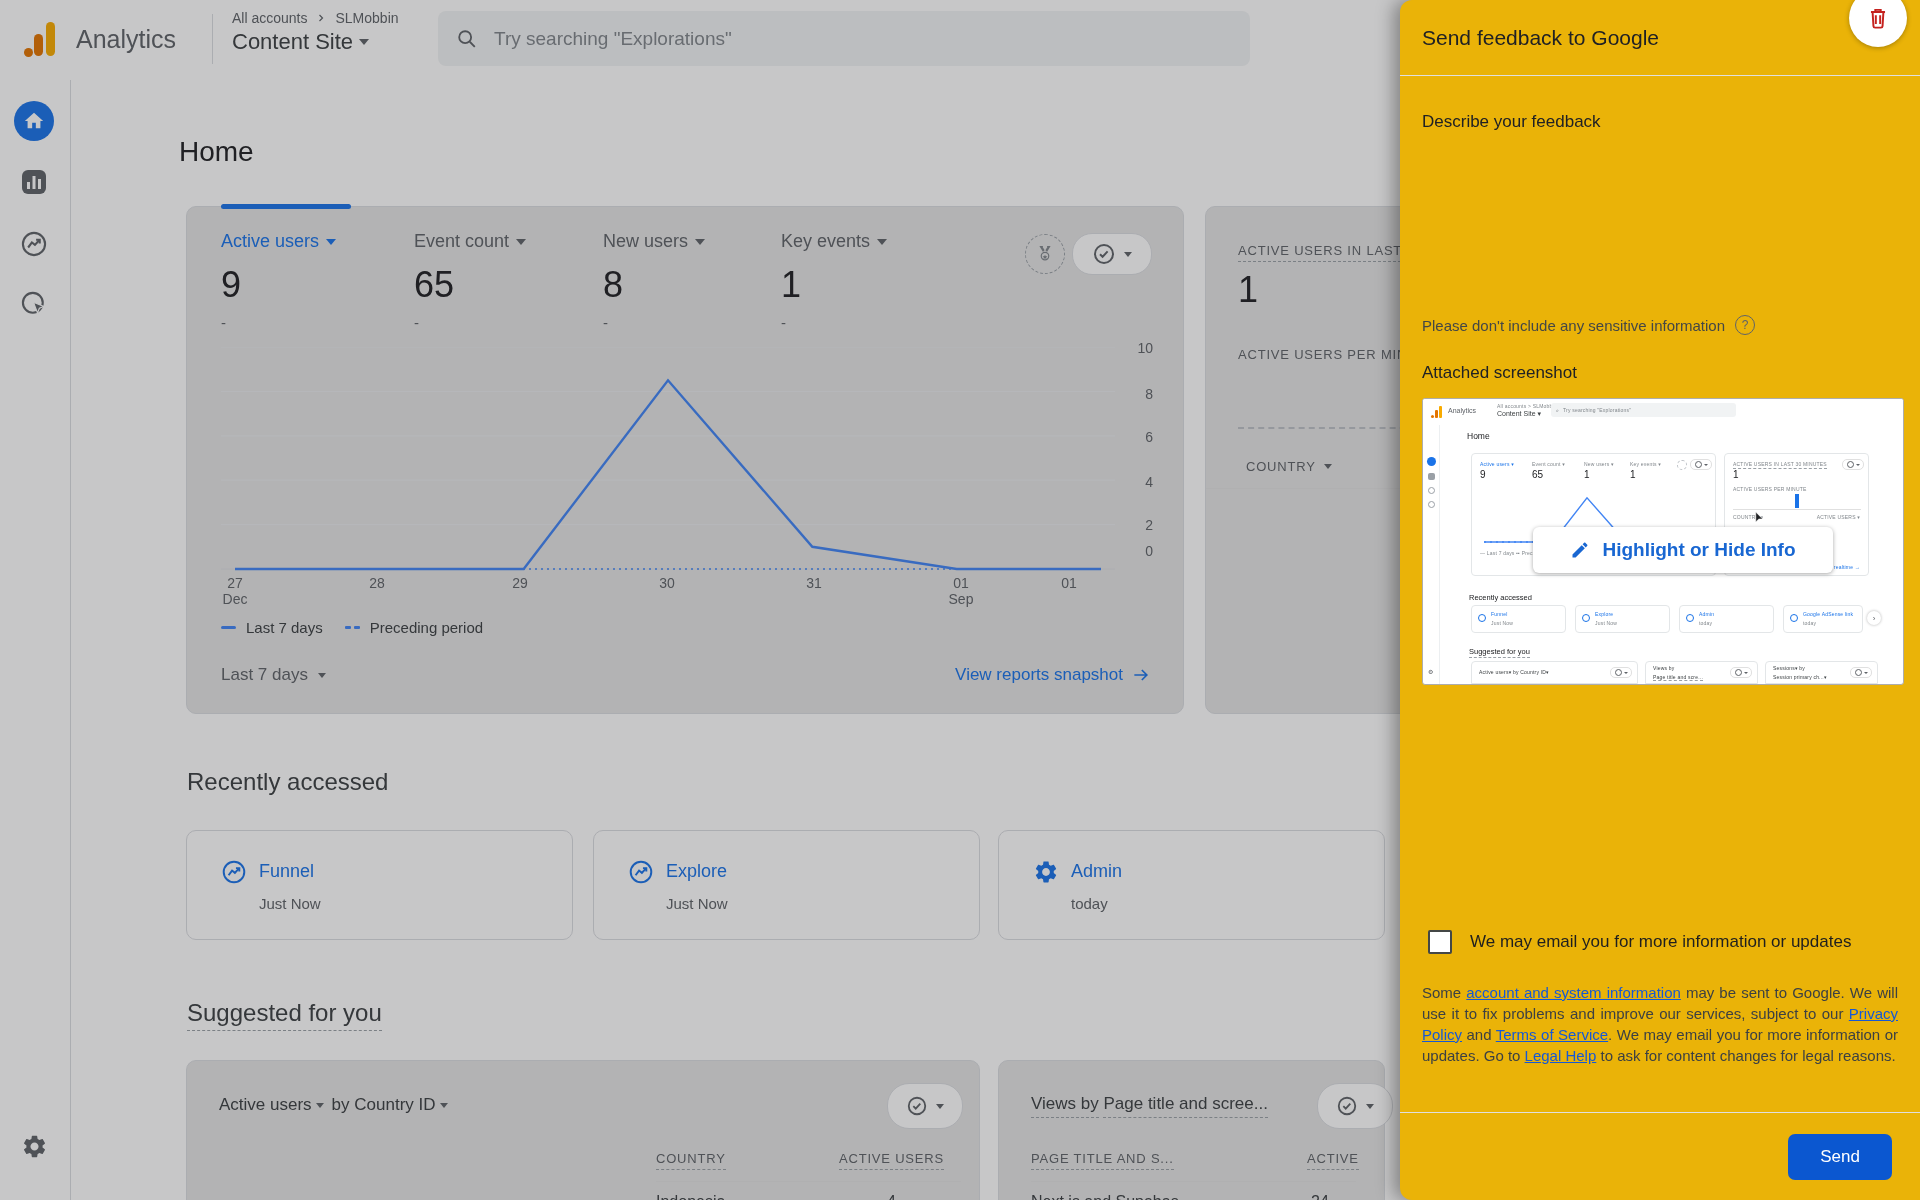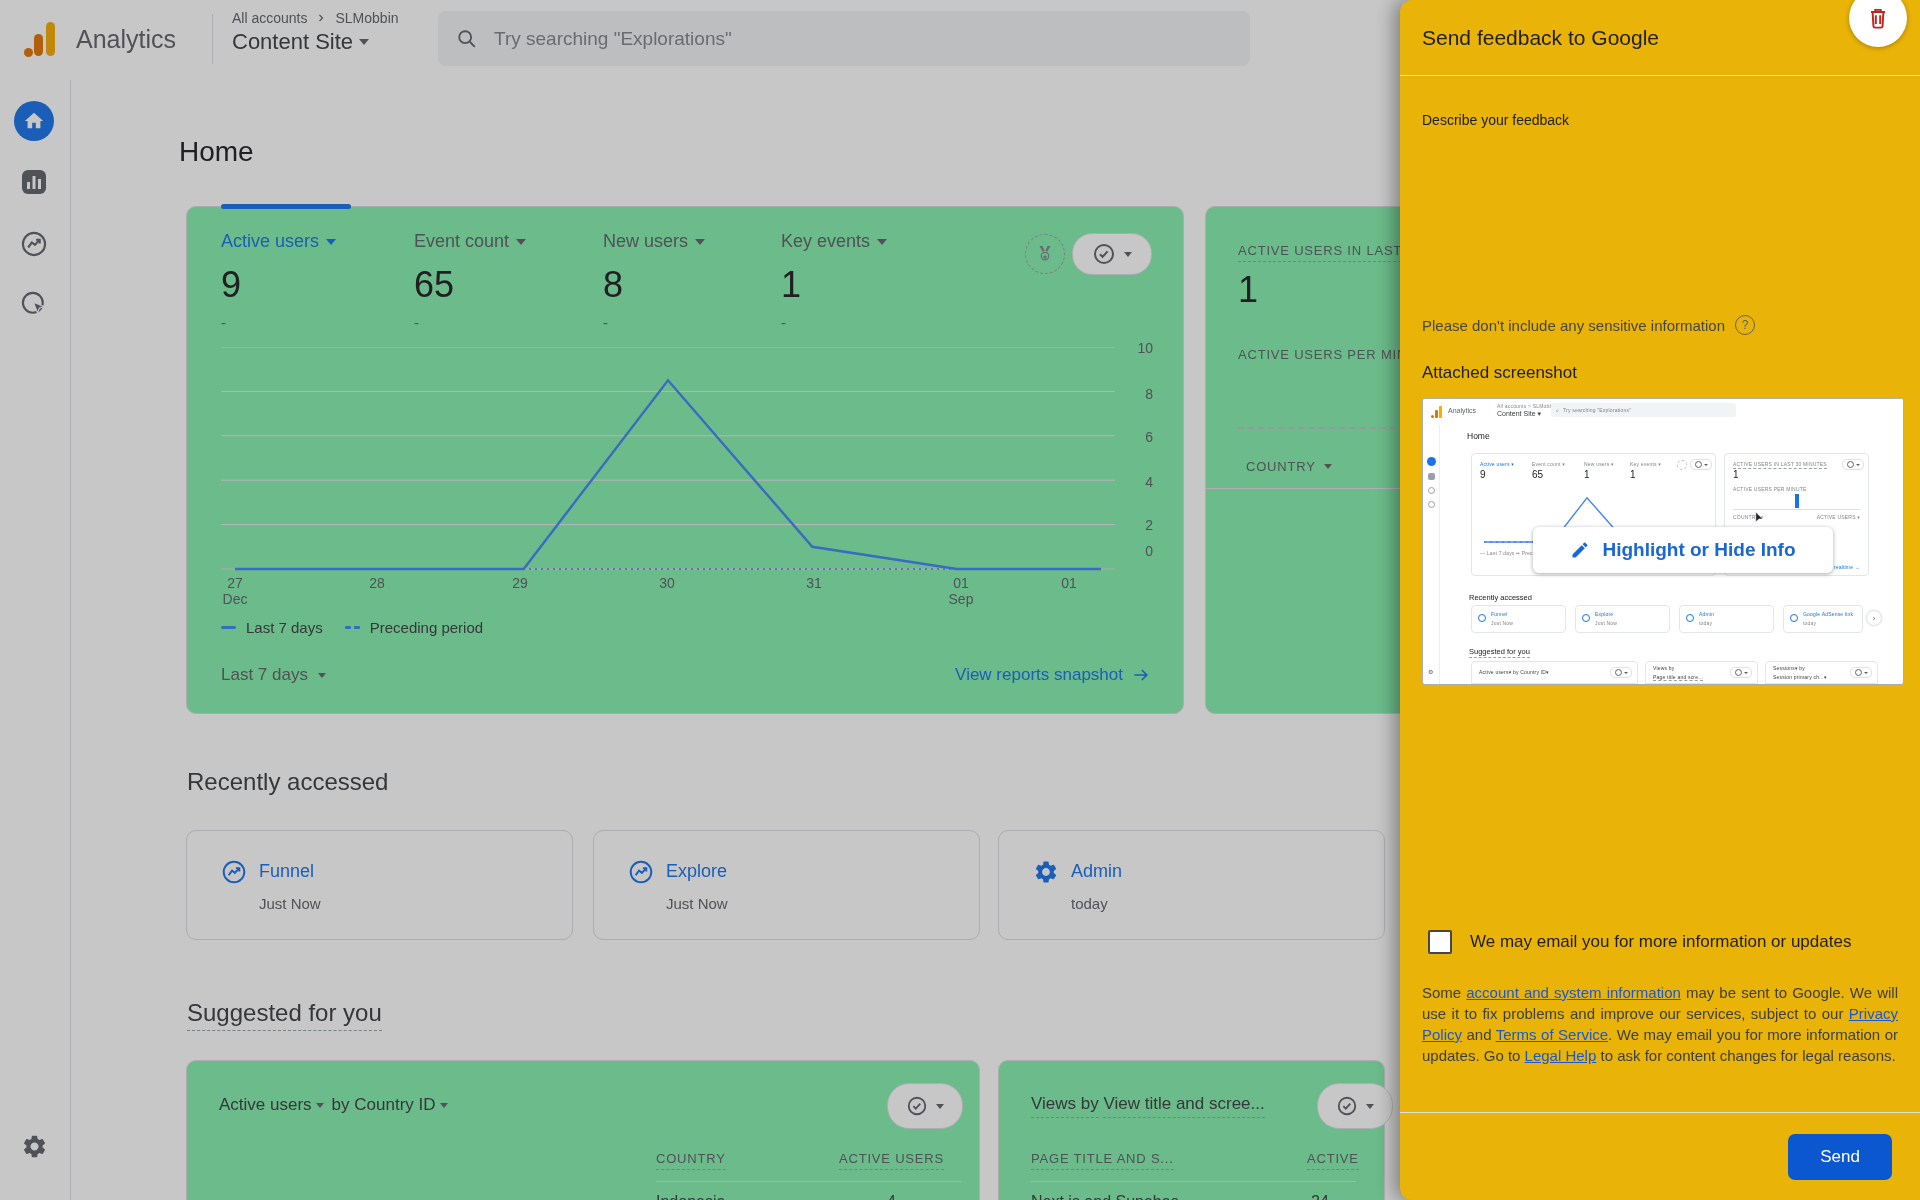--- a/index.html
+++ b/index.html
@@ -21,21 +21,21 @@
   .caret.sm{border-left-width:4px;border-right-width:4px;border-top-width:5px;}
   .searchbox{position:absolute;left:438px;top:11px;width:812px;height:55px;background:#f1f3f4;border-radius:8px;display:flex;align-items:center;padding:0 18px;box-sizing:border-box;gap:14px;}
   .searchbox input{border:none;background:transparent;outline:none;font-size:19px;color:#5f6368;width:600px;font-family:"Liberation Sans",sans-serif;}
   .searchbox input::placeholder{color:#80868b;}
   
   .sidenav{position:absolute;left:0;top:80px;width:70px;height:1120px;background:#fff;border-right:1px solid #dadce0;}
   .navitem{position:absolute;left:14px;width:40px;height:40px;display:flex;align-items:center;justify-content:center;}
   .homecirc{width:40px;height:40px;border-radius:50%;background:#1a73e8;display:flex;align-items:center;justify-content:center;}
   
   .page-title{position:absolute;left:179px;top:136px;font-size:28px;color:#202124;}
-  .card{position:absolute;background:#86efac;border:1px solid #dadce0;border-radius:10px;box-sizing:border-box;}
+  .card{position:absolute;background:#e5e5e5;border:1px solid #dadce0;border-radius:10px;box-sizing:border-box;}
   .tabbar{position:absolute;left:34px;top:-3px;width:130px;height:5px;border-radius:3px;background:#1a73e8;}
   .mcol{position:absolute;top:24px;}
   .mlabel{font-size:18px;color:#5f6368;display:flex;align-items:center;gap:7px;}
   .mlabel.active{color:#1a73e8;}
   .mlabel.active .caret{border-top-color:#1a73e8;}
   .mvalue{font-size:36px;color:#202124;margin-top:12px;}
   .mdash{font-size:15px;color:#5f6368;margin-top:8px;}
   .medal{position:absolute;left:838px;top:27px;width:38px;height:38px;border:1px dashed #9aa0a6;border-radius:50%;display:flex;align-items:center;justify-content:center;}
   .pill{position:absolute;left:885px;top:26px;width:78px;height:40px;border:1px solid #dadce0;border-radius:20px;display:flex;align-items:center;justify-content:center;gap:8px;background:#fff;}
   .ylab{position:absolute;width:36px;text-align:right;font-size:14px;color:#5f6368;}
@@ -58,21 +58,21 @@
   .th-row{position:absolute;font-size:13px;letter-spacing:.8px;color:#5f6368;}
   .cellrow{position:absolute;font-size:16px;color:#3c4043;}
   .hline{position:absolute;height:1px;background:#e0e0e0;}
   
   .dim{position:absolute;left:0;top:0;width:1920px;height:1200px;background:rgba(32,33,36,.25);z-index:40;}
   
   .panel{position:absolute;left:1400px;top:0;width:612px;height:1200px;background:#eab308;z-index:50;
          border-radius:12px 0 0 12px;box-shadow:-6px 0 18px rgba(0,0,0,.35);box-sizing:border-box;}
   .panel-title{position:absolute;left:22px;top:26px;font-size:21px;color:#202124;}
   .closex{position:absolute;left:470px;top:22px;width:30px;height:30px;font-size:22px;color:#3c4043;display:flex;align-items:center;justify-content:center;cursor:pointer;}
-  .describe{position:absolute;left:22px;top:112px;font-size:14px;color:#202124;}
+  .describe{position:absolute;left:22px;top:112px;font-size:17px;color:#202124;}
   .fb-text{position:absolute;left:22px;top:149px;width:476px;height:154px;border:1px solid #55585c;border-radius:8px;
            font-size:18px;color:#202124;padding:16px 20px;box-sizing:border-box;resize:none;outline:none;font-family:"Liberation Sans",sans-serif;line-height:26px;}
   .note{position:absolute;left:22px;top:315px;font-size:15px;color:#444746;display:flex;align-items:center;gap:10px;}
   .qicon{width:18px;height:18px;border:1.5px solid #5f6368;border-radius:50%;font-size:12px;color:#5f6368;display:flex;align-items:center;justify-content:center;}
   .attached{position:absolute;left:22px;top:363px;font-size:17px;color:#202124;}
   .thumb{position:absolute;left:22px;top:398px;width:480px;height:285px;border:1px solid #adadad;border-radius:3px;background:#fff;overflow:hidden;}
   .trash-btn{position:absolute;left:449px;top:-11px;width:58px;height:58px;border-radius:50%;background:#fff;box-shadow:0 1px 5px rgba(0,0,0,.3);display:flex;align-items:center;justify-content:center;z-index:5;}
   .hl-btn{position:absolute;left:110px;top:128px;width:300px;height:46px;background:#fff;border-radius:6px;box-shadow:0 1px 4px rgba(0,0,0,.35);
           display:flex;align-items:center;justify-content:center;gap:12px;font-size:19px;color:#1967d2;font-weight:bold;z-index:4;}
   .cb-row{position:absolute;left:28px;top:930px;display:flex;align-items:center;gap:18px;}
@@ -340,21 +340,21 @@
     <div class="th-row dashed-u" style="left:469px;top:90px;">COUNTRY</div>
     <div class="th-row dashed-u" style="position:absolute;left:652px;top:90px;">ACTIVE USERS</div>
     <div class="hline" style="left:469px;top:120px;width:305px;"></div>
     <div class="cellrow" style="left:469px;top:132px;">Indonesia</div>
     <div class="cellrow" style="left:700px;top:132px;">4</div>
   </div>
 
   <div class="card" style="left:998px;top:1060px;width:387px;height:160px;border-radius:10px 10px 0 0;">
     <div style="position:absolute;left:32px;top:28px;font-size:17px;color:#3c4043;">
       <div class="dashed-u">Views by</div>
-      <div class="dashed-u" style="margin-top:5px;">View title and scree...</div>
+      <div class="dashed-u" style="margin-top:5px;">Page title and scree...</div>
     </div>
     <div class="pill" style="left:318px;top:22px;width:74px;height:44px;border-radius:22px;">
       <svg width="22" height="22" viewBox="0 0 24 24">
           <circle cx="12" cy="12" r="9" fill="none" stroke="#5f6368" stroke-width="2"></circle>
           <path d="M8 12.2l2.6 2.6 5-5.4" fill="none" stroke="#5f6368" stroke-width="2"></path>
         </svg>
       <span class="caret sm"></span>
     </div>
     <div class="th-row dashed-u" style="left:32px;top:90px;">PAGE TITLE AND S...</div>
     <div class="th-row dashed-u" style="position:absolute;left:308px;top:90px;">ACTIVE</div>

